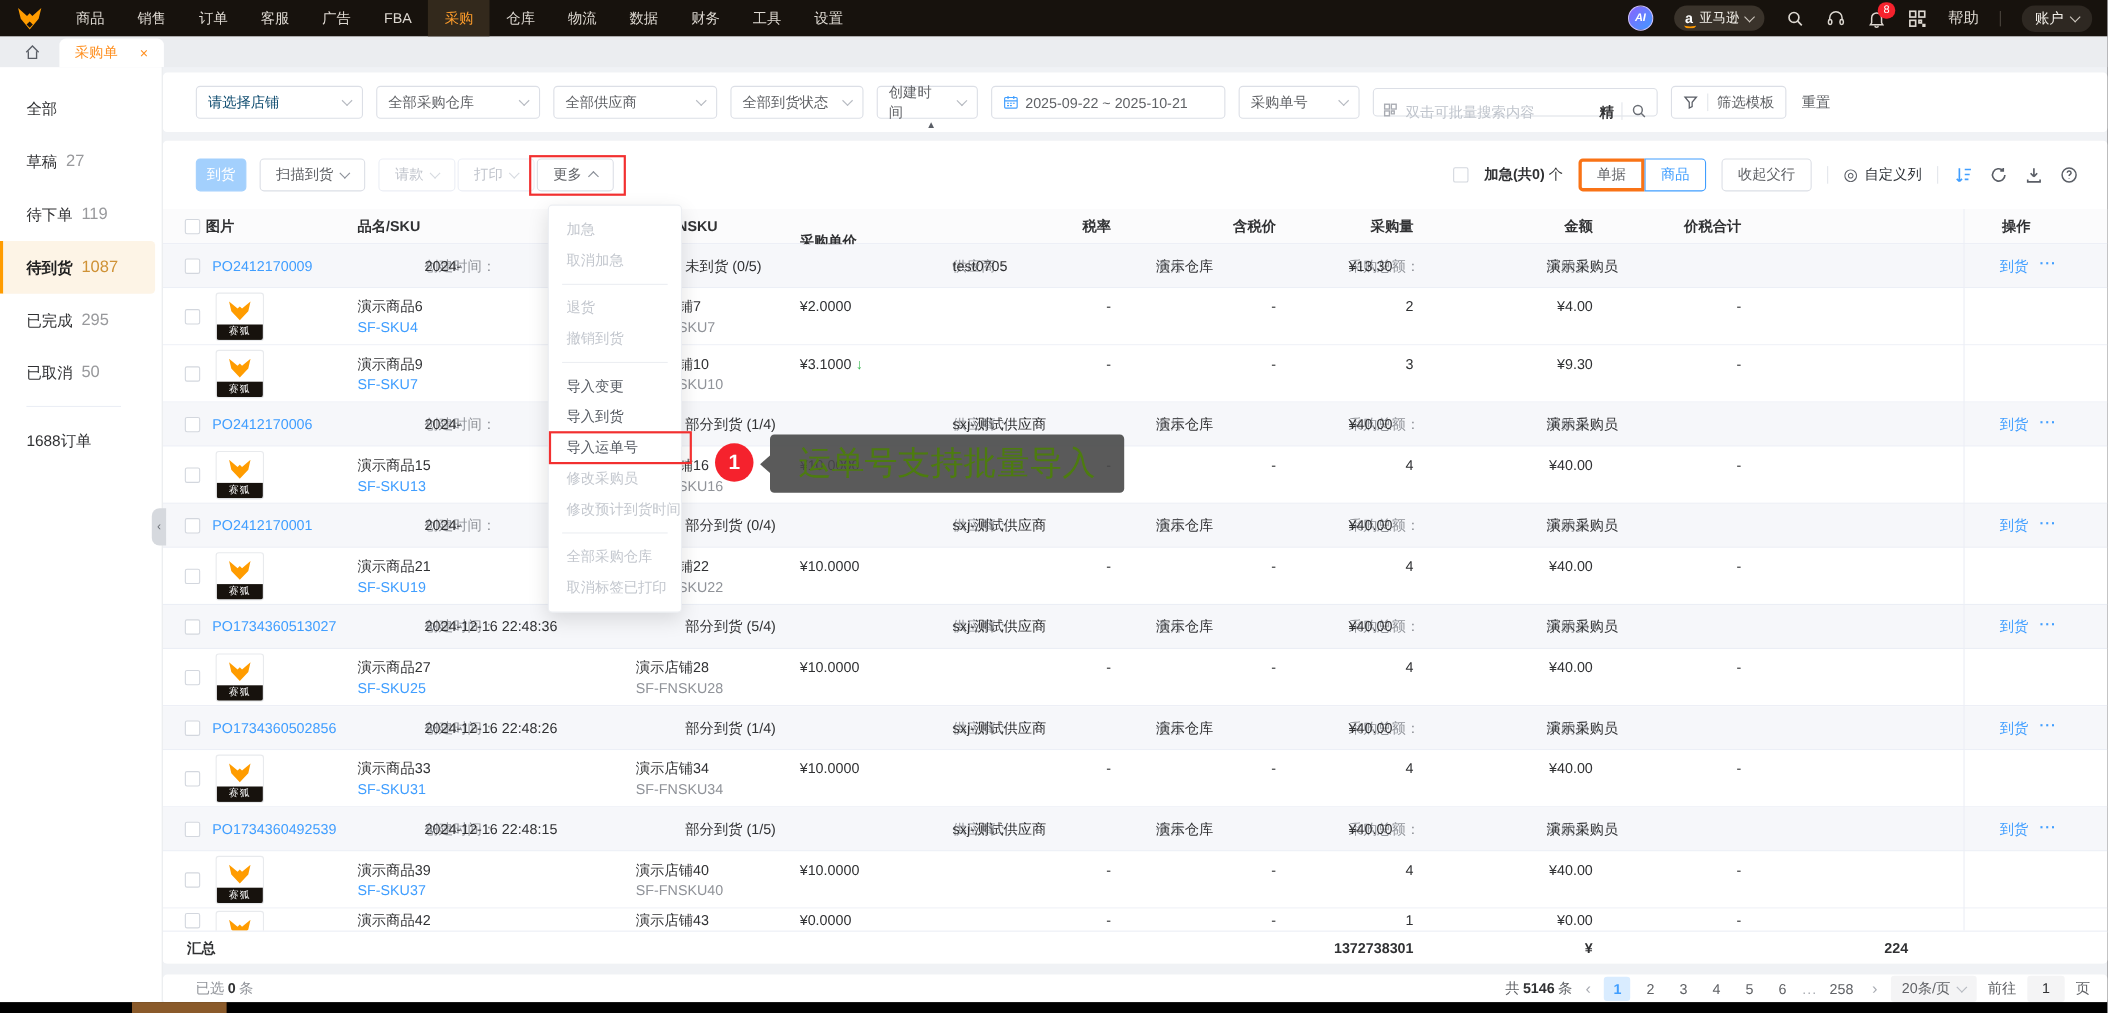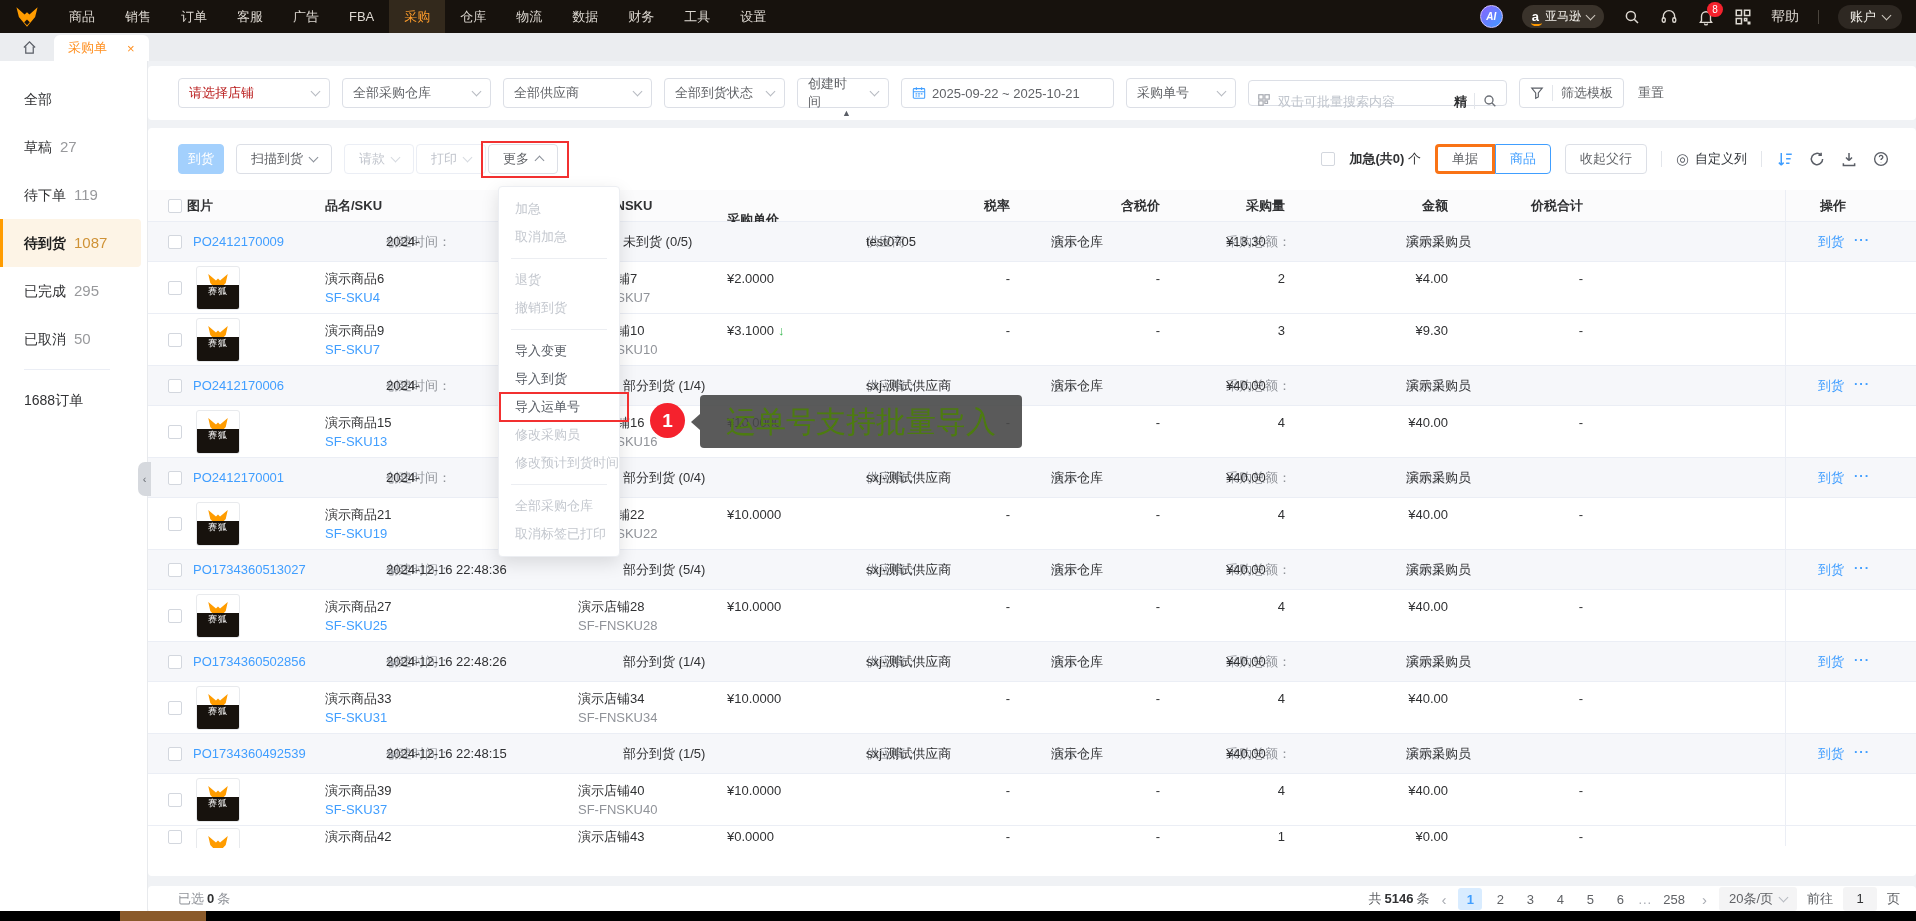--- a/index.html
+++ b/index.html
@@ -37,21 +37,21 @@
   .side-item.active { background:#fdf4e6; border-left:3px solid #ff9c00; padding-left:21px; border-radius:0 4px 4px 0; }
   .side-item.active .side-label { font-weight:bold; color:#1f1f1f; }
   .side-item.active .side-count { color:#cf9236; }
   .side-divider { height:1px; background:#ebeef5; margin:6px 24px 6px 24px; width:86px; }
   .collapse-handle { position:absolute; left:138px; top:462px; width:13px; height:34px; background:#d6d9de; border-radius:7px 0 0 7px; color:#6b6f76; display:flex; align-items:center; justify-content:center; font-size:11px; cursor:pointer; z-index:12; }
 
   
   .filter-card { position:absolute; left:148px; top:66px; width:1768px; height:54px; background:#fff; border-radius:4px; z-index:5; }
   .filter-row { display:flex; align-items:center; gap:12px; padding:12px 0 0 30px; }
   .fbox { height:30px; border:1px solid #dcdfe6; border-radius:4px; display:flex; align-items:center; padding:0 10px; color:#606266; font-size:13px; background:#fff; cursor:pointer; gap:6px; }
-  .fbox .ph { color:#b91c1c; }
+  .fbox .ph { color:#0c4a6e; }
   .fbox .spacer { flex:1; }
   .chev { display:inline-block; width:7px; height:7px; border-right:1.5px solid #b6bac1; border-bottom:1.5px solid #b6bac1; transform:rotate(45deg); margin-top:-3px; }
   .chev.up { transform:rotate(-135deg); margin-top:3px; }
   .chev.dark { border-color:#8a8f98; }
   .w-shop{width:152px;} .w-wh{width:149px;} .w-sup{width:149px;} .w-arr{width:121px;} .w-time{width:92px;} .w-date{width:213px;}
   .w-stype{width:110px;} 
   .search-box { width:259px; height:19px; border:1px solid #dcdfe6; border-radius:4px; display:flex; align-items:flex-start; padding:12px 8px; gap:7px; }
   .search-box .ph { color:#bfc4cc; flex:1; font-size:13px; }
   .exact { font-weight:bold; color:#303133; cursor:pointer; }
   .vdiv { width:1px; height:16px; background:#e3e6eb; }
@@ -92,21 +92,21 @@
   .g-po { left:45px; top:0; line-height:40px; color:#409eff; cursor:pointer; text-decoration:none; }
   .g-field { top:0; line-height:40px; white-space:nowrap; }
   .lbl { color:#909399; } .val { color:#303133; }
   .g-created{left:238px;} .g-status{left:475px; color:#303133;} .g-sup{left:718px;} .g-wh{left:903px;} .g-total{left:1078px;} .g-buyer{left:1258px;}
   .g-arrive { left:1670px; top:0; line-height:40px; color:#409eff; cursor:pointer; text-decoration:none; }
   .g-dots { left:1706px; top:-2px; line-height:40px; color:#409eff; font-weight:bold; cursor:pointer; letter-spacing:1px; }
   .tcaret { display:inline-block; width:6px; height:6px; border-right:1.3px solid #8a8f98; border-bottom:1.3px solid #8a8f98; transform:rotate(45deg); margin:0 0 2px 4px; }
   .p-cb { left:20px; top:19px; }
   .p-img { left:48px; top:4px; width:44px; height:44px; border:1px solid #e8eaed; border-radius:3px; overflow:hidden; background:#fff; }
   .p-img svg { display:block; margin:3px auto 0; width:26px; height:26px; }
-  .p-img .tag { position:absolute; left:0; right:0; bottom:0; height:24px; background:#17120d; color:#fff; font-size:9px; text-align:center; line-height:13px; letter-spacing:1px; }
+  .p-img .tag { position:absolute; left:0; right:0; bottom:0; height:14px; background:#17120d; color:#fff; font-size:9px; text-align:center; line-height:13px; letter-spacing:1px; }
   .p-name { left:177px; top:8px; color:#303133; line-height:18px; }
   .p-sku { left:177px; top:27px; color:#409eff; cursor:pointer; text-decoration:none; line-height:18px; }
   .p-shop { left:430px; top:8px; color:#303133; line-height:18px; }
   .p-fn { left:430px; top:27px; color:#909399; line-height:18px; }
   .p-price { left:579px; top:8px; color:#303133; line-height:18px; }
   .arrow-down { color:#3cba54; font-weight:bold; margin-left:4px; }
   .c-val { top:8px; line-height:18px; text-align:right; color:#303133; }
   .c-tax{left:762px;width:100px;} .c-taxp{left:912px;width:100px;} .c-qty{left:1037px;width:100px;} .c-amt{left:1170px;width:130px;} .c-tot{left:1335px;width:100px;}
   .trunc .p-name { top:2px; } .trunc .p-shop { top:2px; } .trunc .p-price { top:2px; } .trunc .c-val { top:2px; } .trunc .p-img { top:2px; } .trunc .p-cb { top:4px; }
 
@@ -700,20 +700,26 @@
           <span class="c-val c-tax">-</span>
           <span class="c-val c-taxp">-</span>
           <span class="c-val c-qty">1</span>
           <span class="c-val c-amt">¥0.00</span>
           <span class="c-val c-tot">-</span>
         </div>
       </div>
 
     <div class="op-line"></div>
 
+    <div class="summary">
+      <span class="s-label">汇总</span>
+      <span class="s-qty">1372738301</span>
+      <span class="s-amt">¥</span>
+      <span class="s-extra">224</span>
+    </div>
   </section>
 
   <footer class="list-footer">
     <span class="sel-count"><span>已选</span><b>0</b><span>条</span></span>
     <div class="pager">
       <span class="total"><span>共</span><b>5146</b><span>条</span></span>
       <button class="pg-arrow">‹</button>
       <span id="pagesHost" style="display:flex;align-items:center;gap:6px;">
           <button class="page-btn active">1</button>
           <button class="page-btn">2</button>

